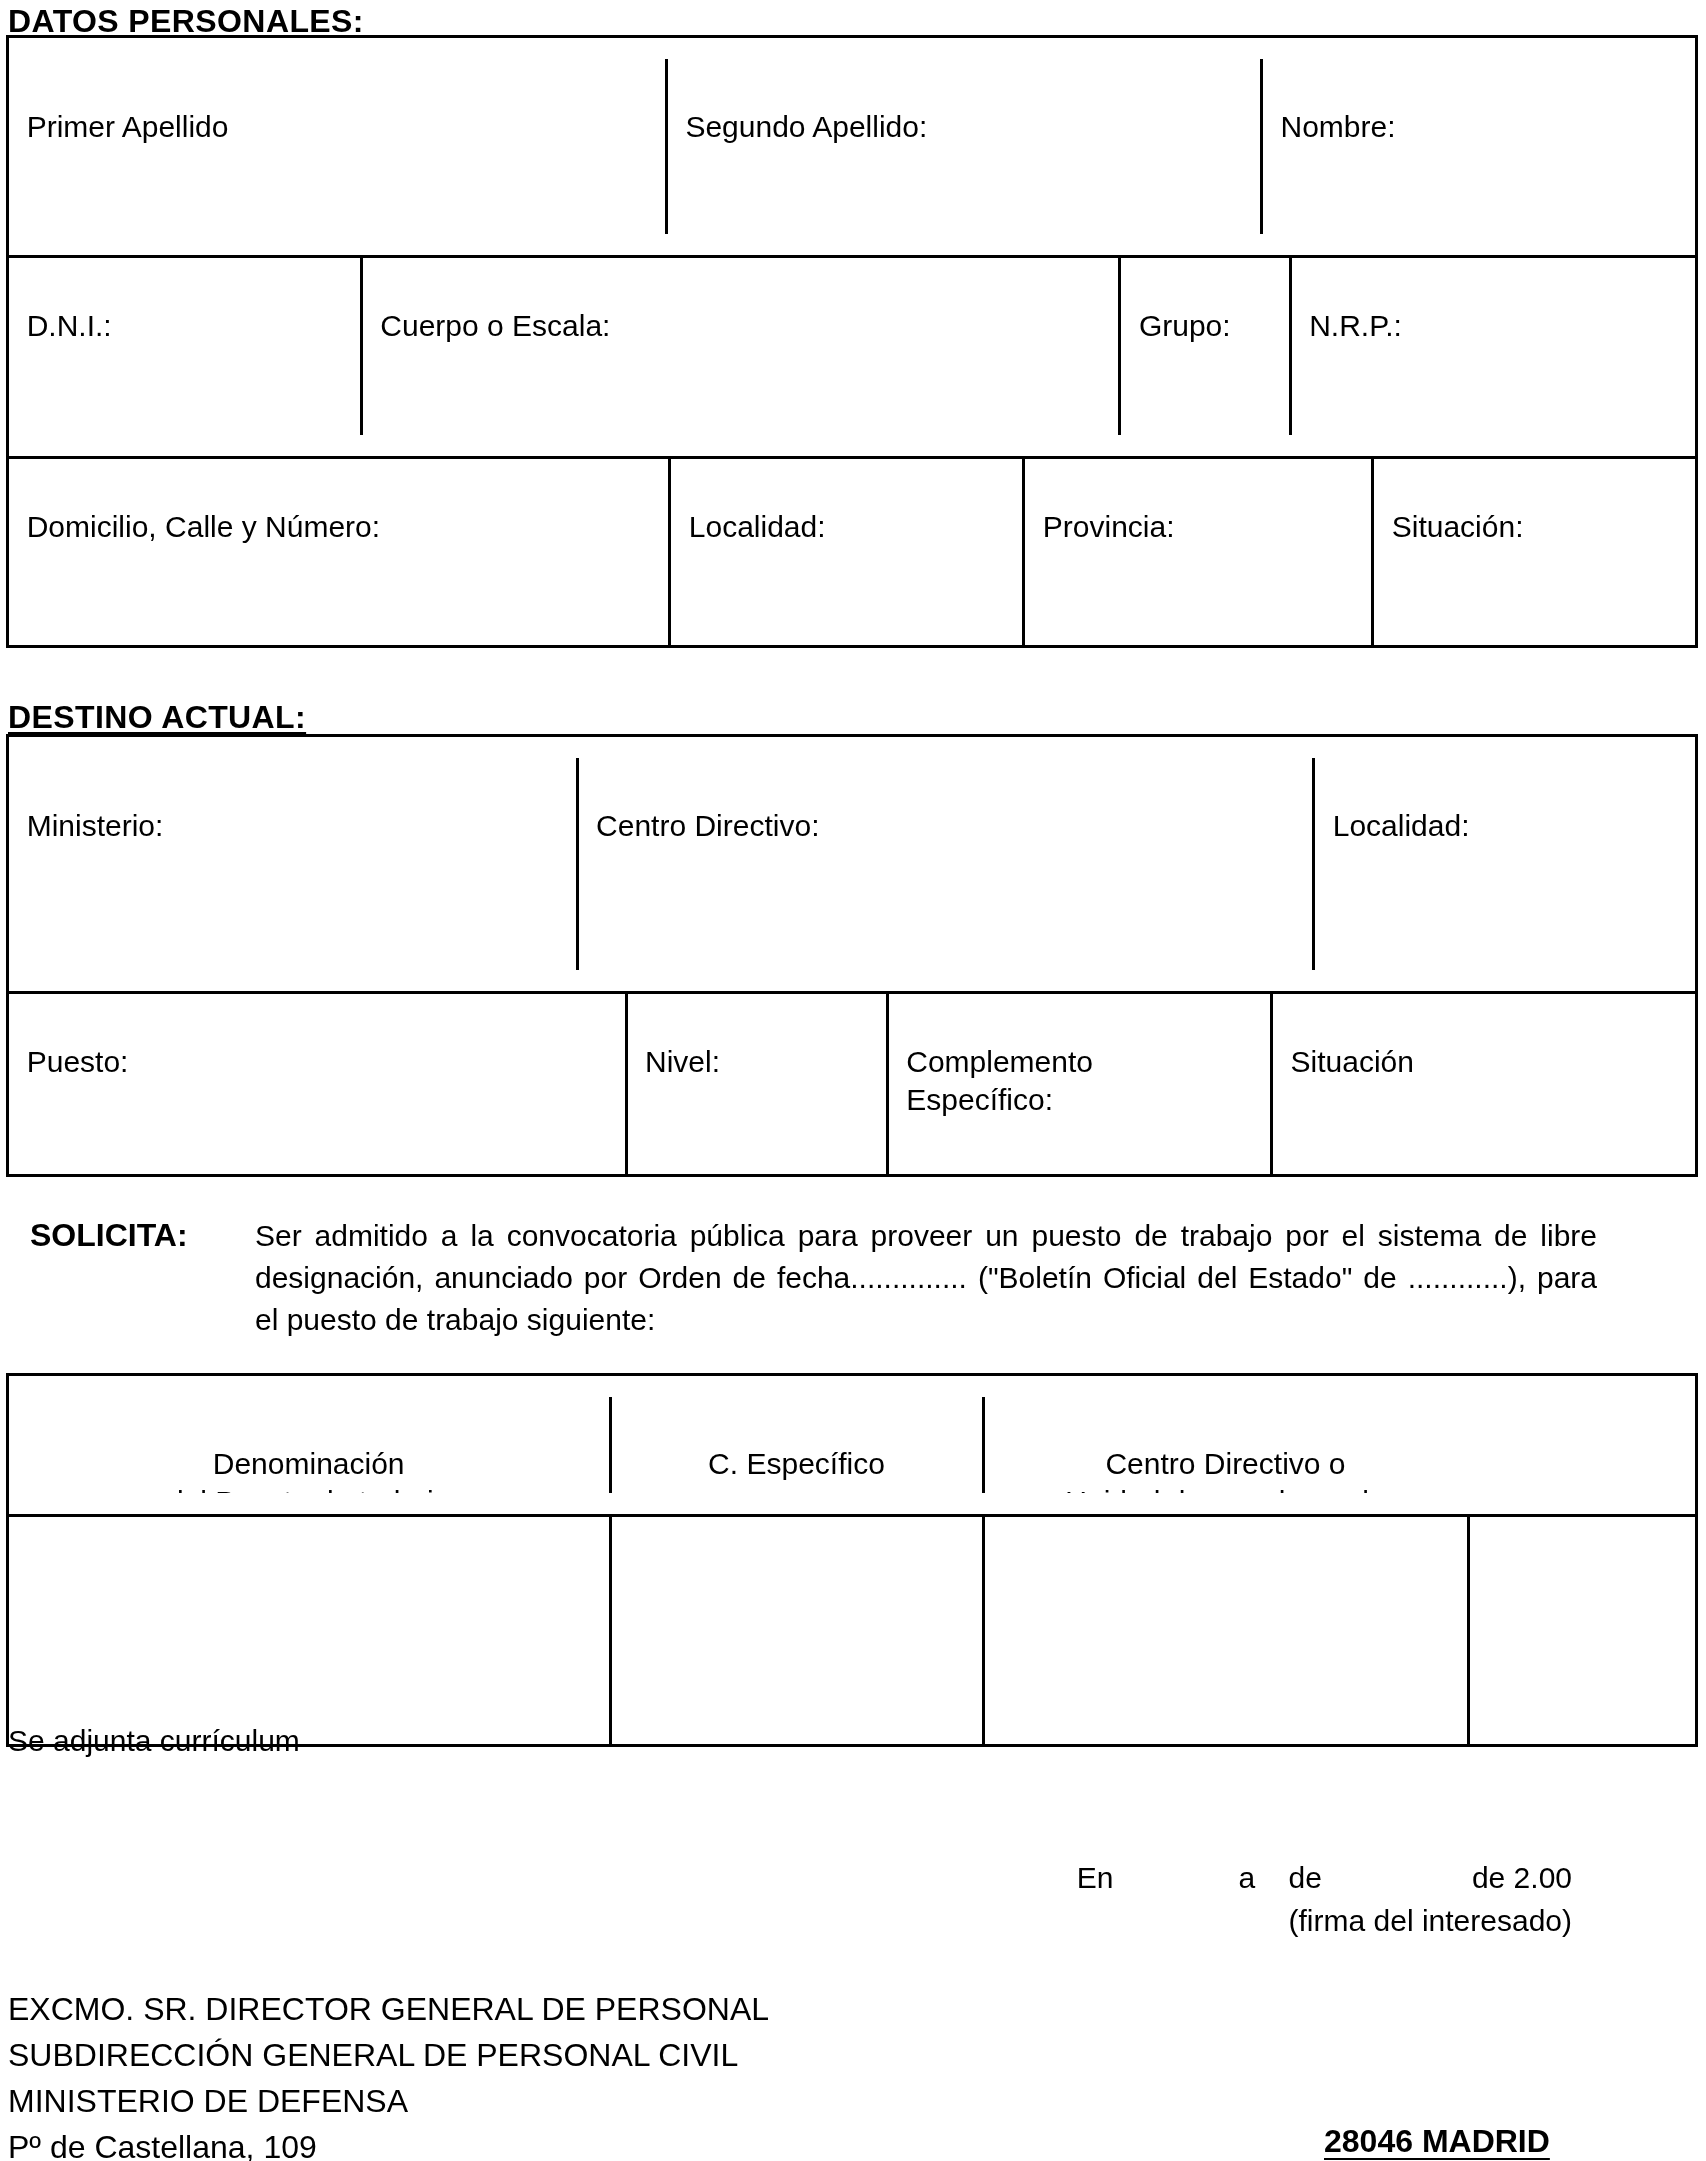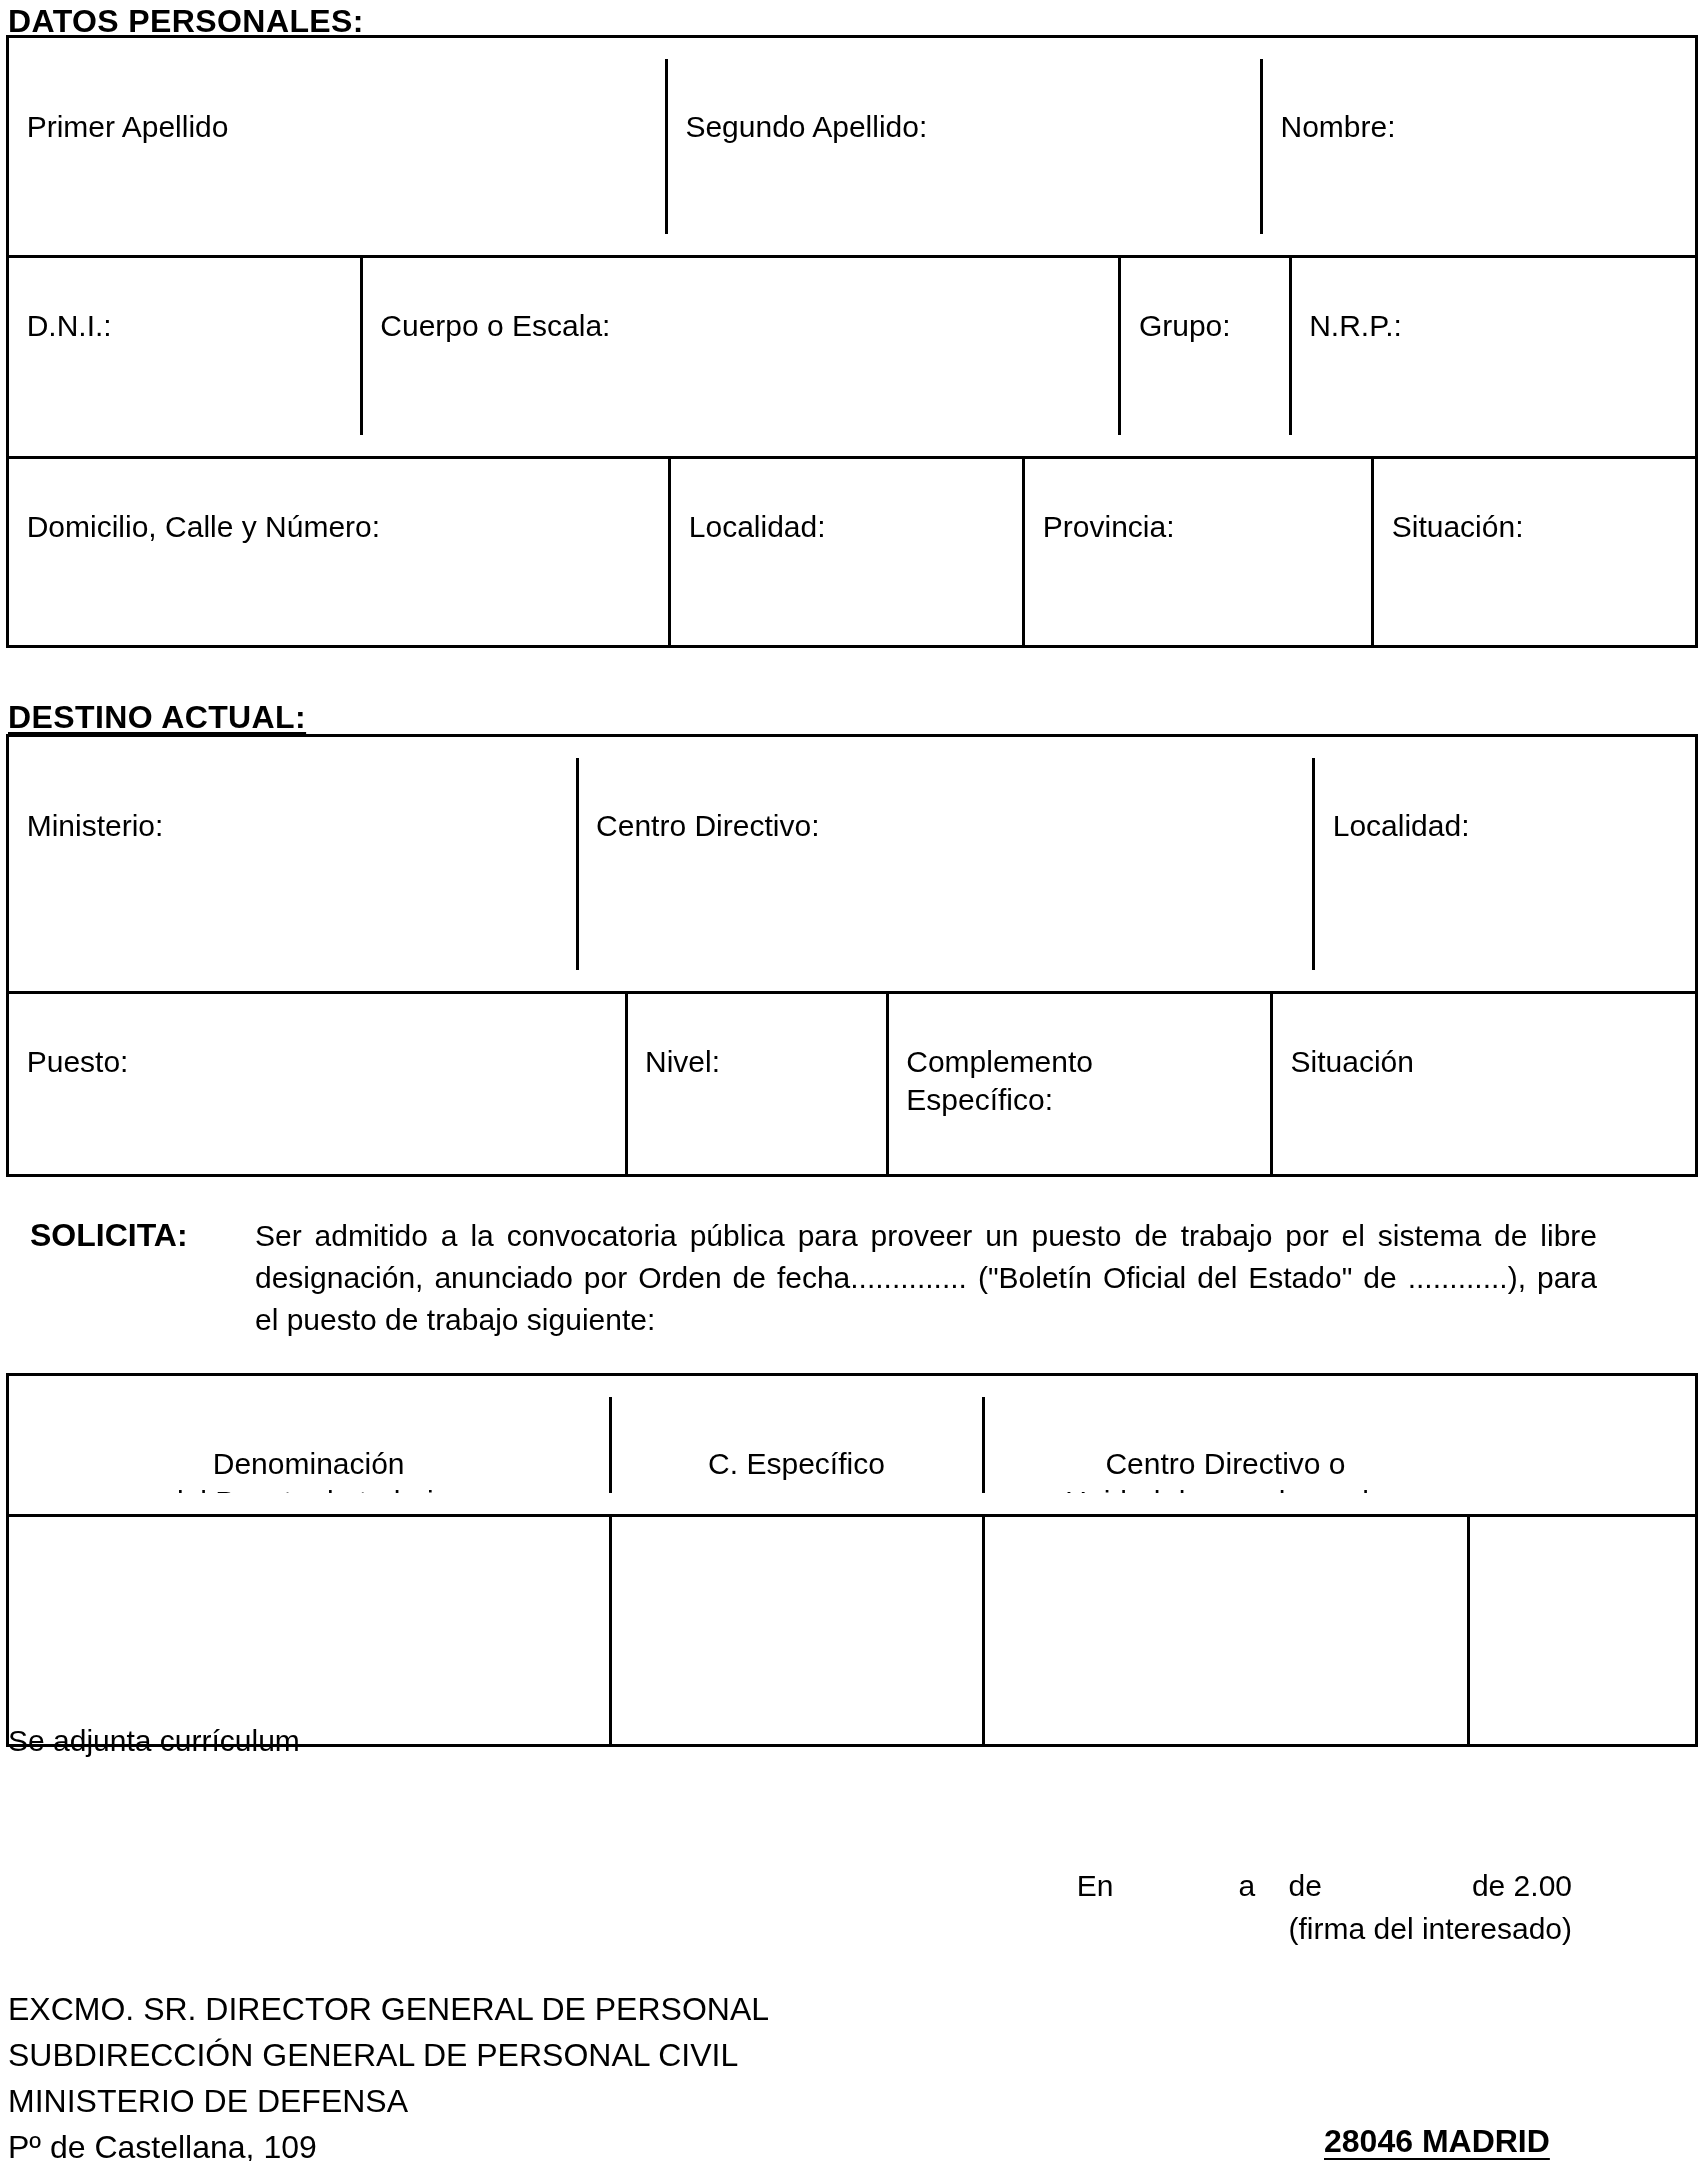--- a/index.html
+++ b/index.html
@@ -63,21 +63,21 @@
   #adjunta {
     position: absolute; left: 8px; top: 1724px;
     font-size: 30px;
   }
 
   #sign {
     position: absolute; right: 134px; top: 1856px;
     text-align: right;
     font-size: 30px; line-height: 43px;
   }
-  .date-line { white-space: pre; margin-top: 8px; }
+  .date-line { white-space: pre; }
 
   #footer {
     position: absolute; left: 8px; top: 1986px;
     font-size: 32px; line-height: 46px;
   }
 
   #madrid {
     position: absolute; left: 1324px; top: 2123px;
     font-size: 32px; font-weight: bold;
     text-decoration: underline;

